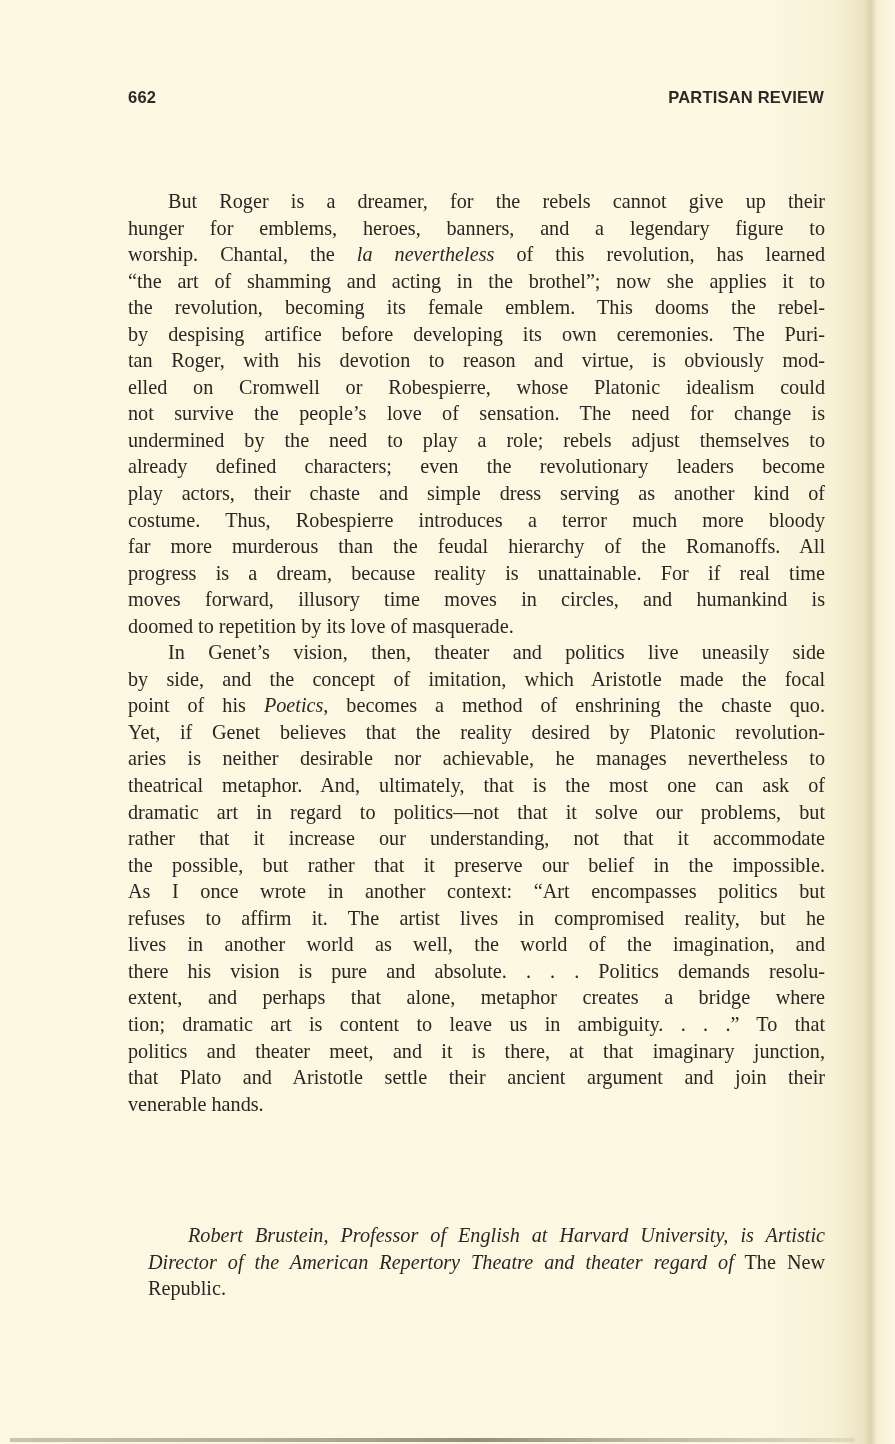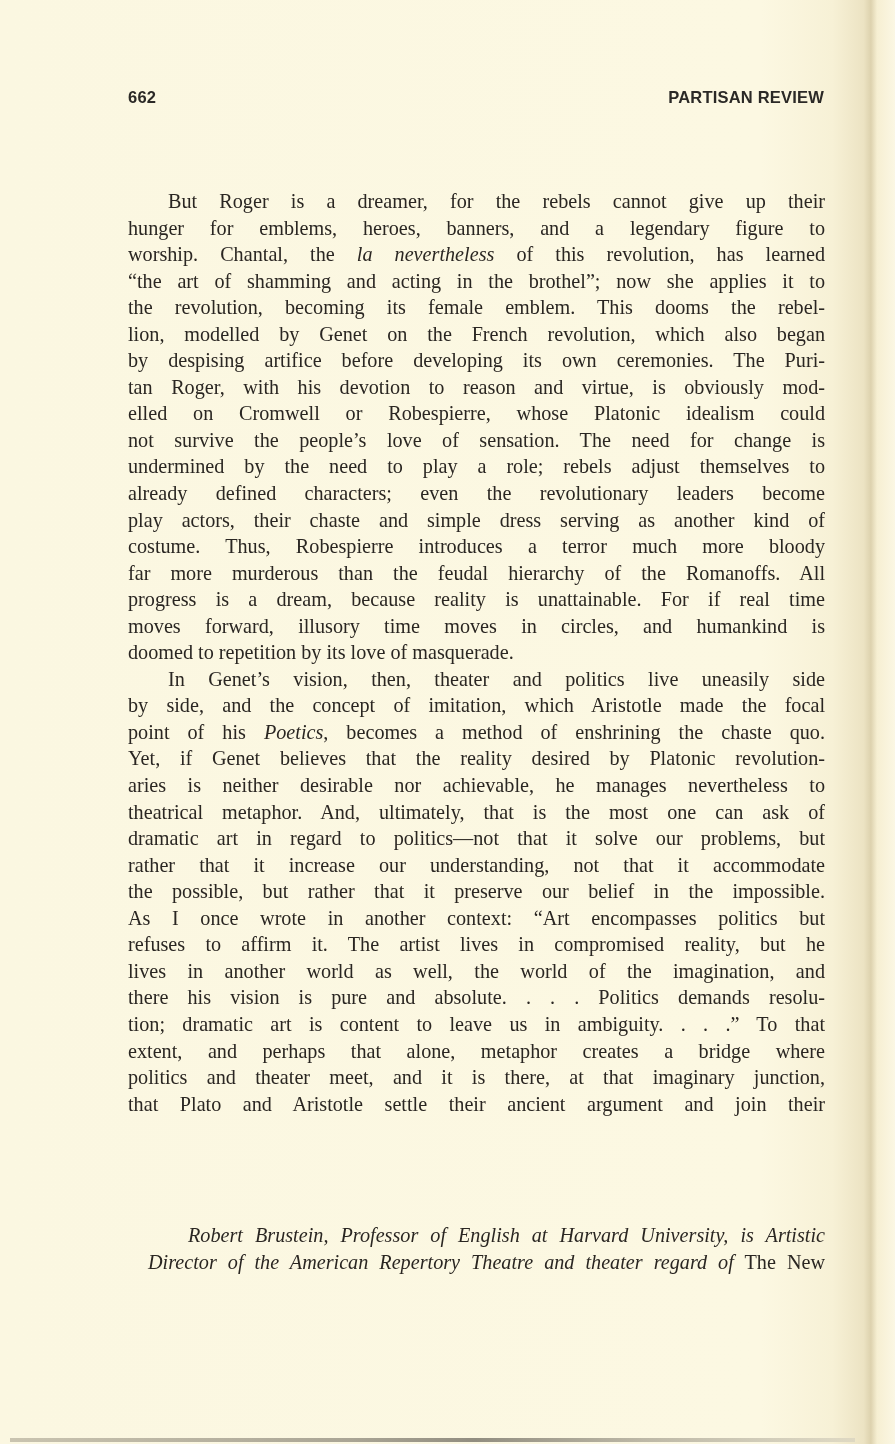--- a/index.html
+++ b/index.html
@@ -54,21 +54,20 @@
     <span class="journal-title">PARTISAN REVIEW</span>
   </div>
 
   <div class="body-text" id="body-text">
       <div>
         <span class="line indent"><span>But Roger is a dreamer, for the rebels cannot give up their</span></span>
         <span class="line"><span>hunger for emblems, heroes, banners, and a legendary figure to</span></span>
         <span class="line"><span>worship. Chantal, the </span><em>la nevertheless</em><span> of this revolution, has learned</span></span>
         <span class="line"><span>“the art of shamming and acting in the brothel”; now she applies it to</span></span>
         <span class="line"><span>the revolution, becoming its female emblem. This dooms the rebel-</span></span>
-        <span class="line"><span>lion, modelled by Genet on the French revolution, which also began</span></span>
         <span class="line"><span>by despising artifice before developing its own ceremonies. The Puri-</span></span>
         <span class="line"><span>tan Roger, with his devotion to reason and virtue, is obviously mod-</span></span>
         <span class="line"><span>elled on Cromwell or Robespierre, whose Platonic idealism could</span></span>
         <span class="line"><span>not survive the people’s love of sensation. The need for change is</span></span>
         <span class="line"><span>undermined by the need to play a role; rebels adjust themselves to</span></span>
         <span class="line"><span>already defined characters; even the revolutionary leaders become</span></span>
         <span class="line"><span>play actors, their chaste and simple dress serving as another kind of</span></span>
         <span class="line"><span>costume. Thus, Robespierre introduces a terror much more bloody</span></span>
         <span class="line"><span>far more murderous than the feudal hierarchy of the Romanoffs. All</span></span>
         <span class="line"><span>progress is a dream, because reality is unattainable. For if real time</span></span>
@@ -82,26 +81,28 @@
         <span class="line"><span>Yet, if Genet believes that the reality desired by Platonic revolution-</span></span>
         <span class="line"><span>aries is neither desirable nor achievable, he manages nevertheless to</span></span>
         <span class="line"><span>theatrical metaphor. And, ultimately, that is the most one can ask of</span></span>
         <span class="line"><span>dramatic art in regard to politics—not that it solve our problems, but</span></span>
         <span class="line"><span>rather that it increase our understanding, not that it accommodate</span></span>
         <span class="line"><span>the possible, but rather that it preserve our belief in the impossible.</span></span>
         <span class="line"><span>As I once wrote in another context: “Art encompasses politics but</span></span>
         <span class="line"><span>refuses to affirm it. The artist lives in compromised reality, but he</span></span>
         <span class="line"><span>lives in another world as well, the world of the imagination, and</span></span>
         <span class="line"><span>there his vision is pure and absolute. . . . Politics demands resolu-</span></span>
+        <span class="line"><span>extent, and perhaps that alone, metaphor creates a bridge where</span></span>
         <span class="line"><span>tion; dramatic art is content to leave us in ambiguity. . . .” To that</span></span>
-        <span class="line"><span>extent, and perhaps that alone, metaphor creates a bridge where</span></span>
         <span class="line"><span>politics and theater meet, and it is there, at that imaginary junction,</span></span>
         <span class="line"><span>that Plato and Aristotle settle their ancient argument and join their</span></span>
+        <span class="line last"><span>venerable hands.</span></span>
       </div>
     </div>
 
   <div class="bio" id="bio">
       <span class="line indent"><em>Robert Brustein, Professor of English at Harvard University, is Artistic</em></span>
       <span class="line"><em>Director of the American Repertory Theatre and theater regard of</em><span> The New</span></span>
+      <span class="line last"><span>Republic.</span></span>
     </div>
 
   <div class="bottom-edge"></div>
 </div>
 
 </body></html>

